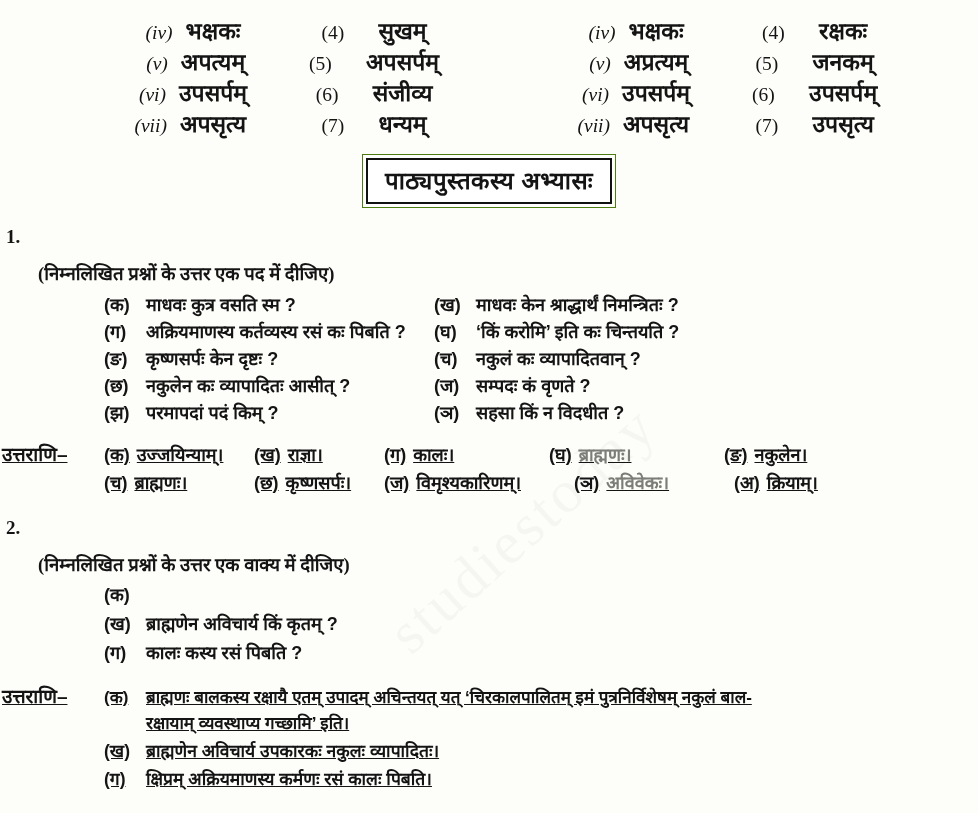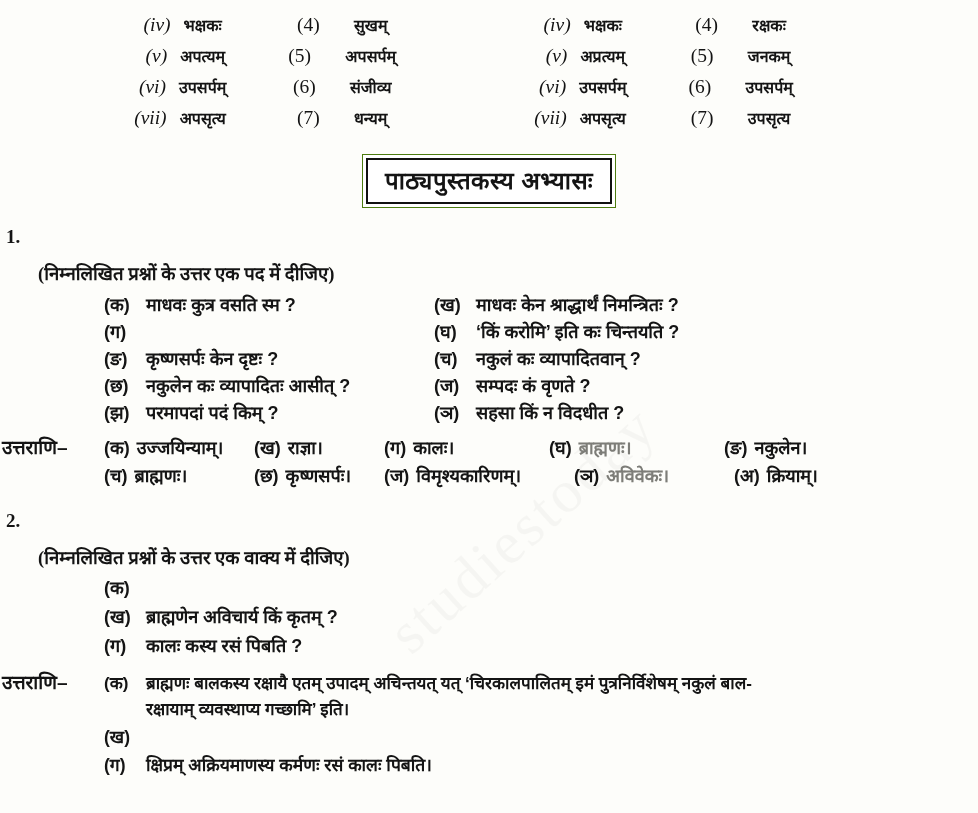--- a/index.html
+++ b/index.html
@@ -67,21 +67,21 @@
     text-align: right;
     font-style: italic;
     font-size: 19.5px;
     font-family: "Liberation Serif", serif;
     white-space: nowrap;
   }
 
   .dev {
     font-family: "Liberation Sans", "DejaVu Sans", sans-serif;
     font-weight: 700;
-    font-size: 16px;
+    font-size: 23px;
     padding-left: 13px;
     white-space: nowrap;
   }
   .num {
     width: 48px;
     text-align: left;
     font-size: 19.5px;
     font-family: "Liberation Serif", serif;
     white-space: nowrap;
   }
@@ -161,21 +161,21 @@
   .q-text  { }
 
   
   .q-single {
     margin-top: 6px;
     margin-left: 104px;
   }
   .q-single .q-item { height: 29px; }
 
   
-  .answers { margin-top: 7px; }
+  .answers { margin-top: 14px; text-decoration: underline; }
   .ans-label {
     font-family: "Liberation Sans", "DejaVu Sans", sans-serif;
     font-weight: 700;
     font-size: 19px;
     width: 104px;
     box-sizing: border-box;
     padding-left: 2px;
     flex: none;
     white-space: nowrap;
   }
@@ -344,20 +344,21 @@
           <span class="q-label">(क)</span>
           <span class="q-text">माधवः कुत्र वसति स्म ?</span>
         </div>
         <div class="q-item">
           <span class="q-label">(ख)</span>
           <span class="q-text">माधवः केन श्राद्धार्थं निमन्त्रितः ?</span>
         </div>
 
         <div class="q-item">
           <span class="q-label">(ग)</span>
+          <span class="q-text">अक्रियमाणस्य कर्तव्यस्य रसं कः पिबति ?</span>
         </div>
         <div class="q-item">
           <span class="q-label">(घ)</span>
           <span class="q-text">‘किं करोमि’ इति कः चिन्तयति ?</span>
         </div>
 
         <div class="q-item">
           <span class="q-label">(ङ)</span>
           <span class="q-text">कृष्णसर्पः केन दृष्टः ?</span>
         </div>
@@ -463,20 +464,21 @@
       <div class="answers">
         <div class="ans-long">
           <span class="ans-label">उत्तराणि–</span>
           <span class="lbl" style="width:42px;flex:none;">(क)</span>
           <span class="body">ब्राह्मणः बालकस्य रक्षायै एतम् उपादम् अचिन्तयत् यत् ‘चिरकालपालितम् इमं पुत्रनिर्विशेषम् नकुलं बाल-</span>
         </div>
         <div class="ans-cont">रक्षायाम् व्यवस्थाप्य गच्छामि’ इति।</div>
 
         <div class="ans-sub">
           <span class="lbl">(ख)</span>
+          <span>ब्राह्मणेन अविचार्य उपकारकः नकुलः व्यापादितः।</span>
         </div>
         <div class="ans-sub">
           <span class="lbl">(ग)</span>
           <span>क्षिप्रम् अक्रियमाणस्य कर्मणः रसं कालः पिबति।</span>
         </div>
       </div>
     </div>
 
   </div>
 </div>

